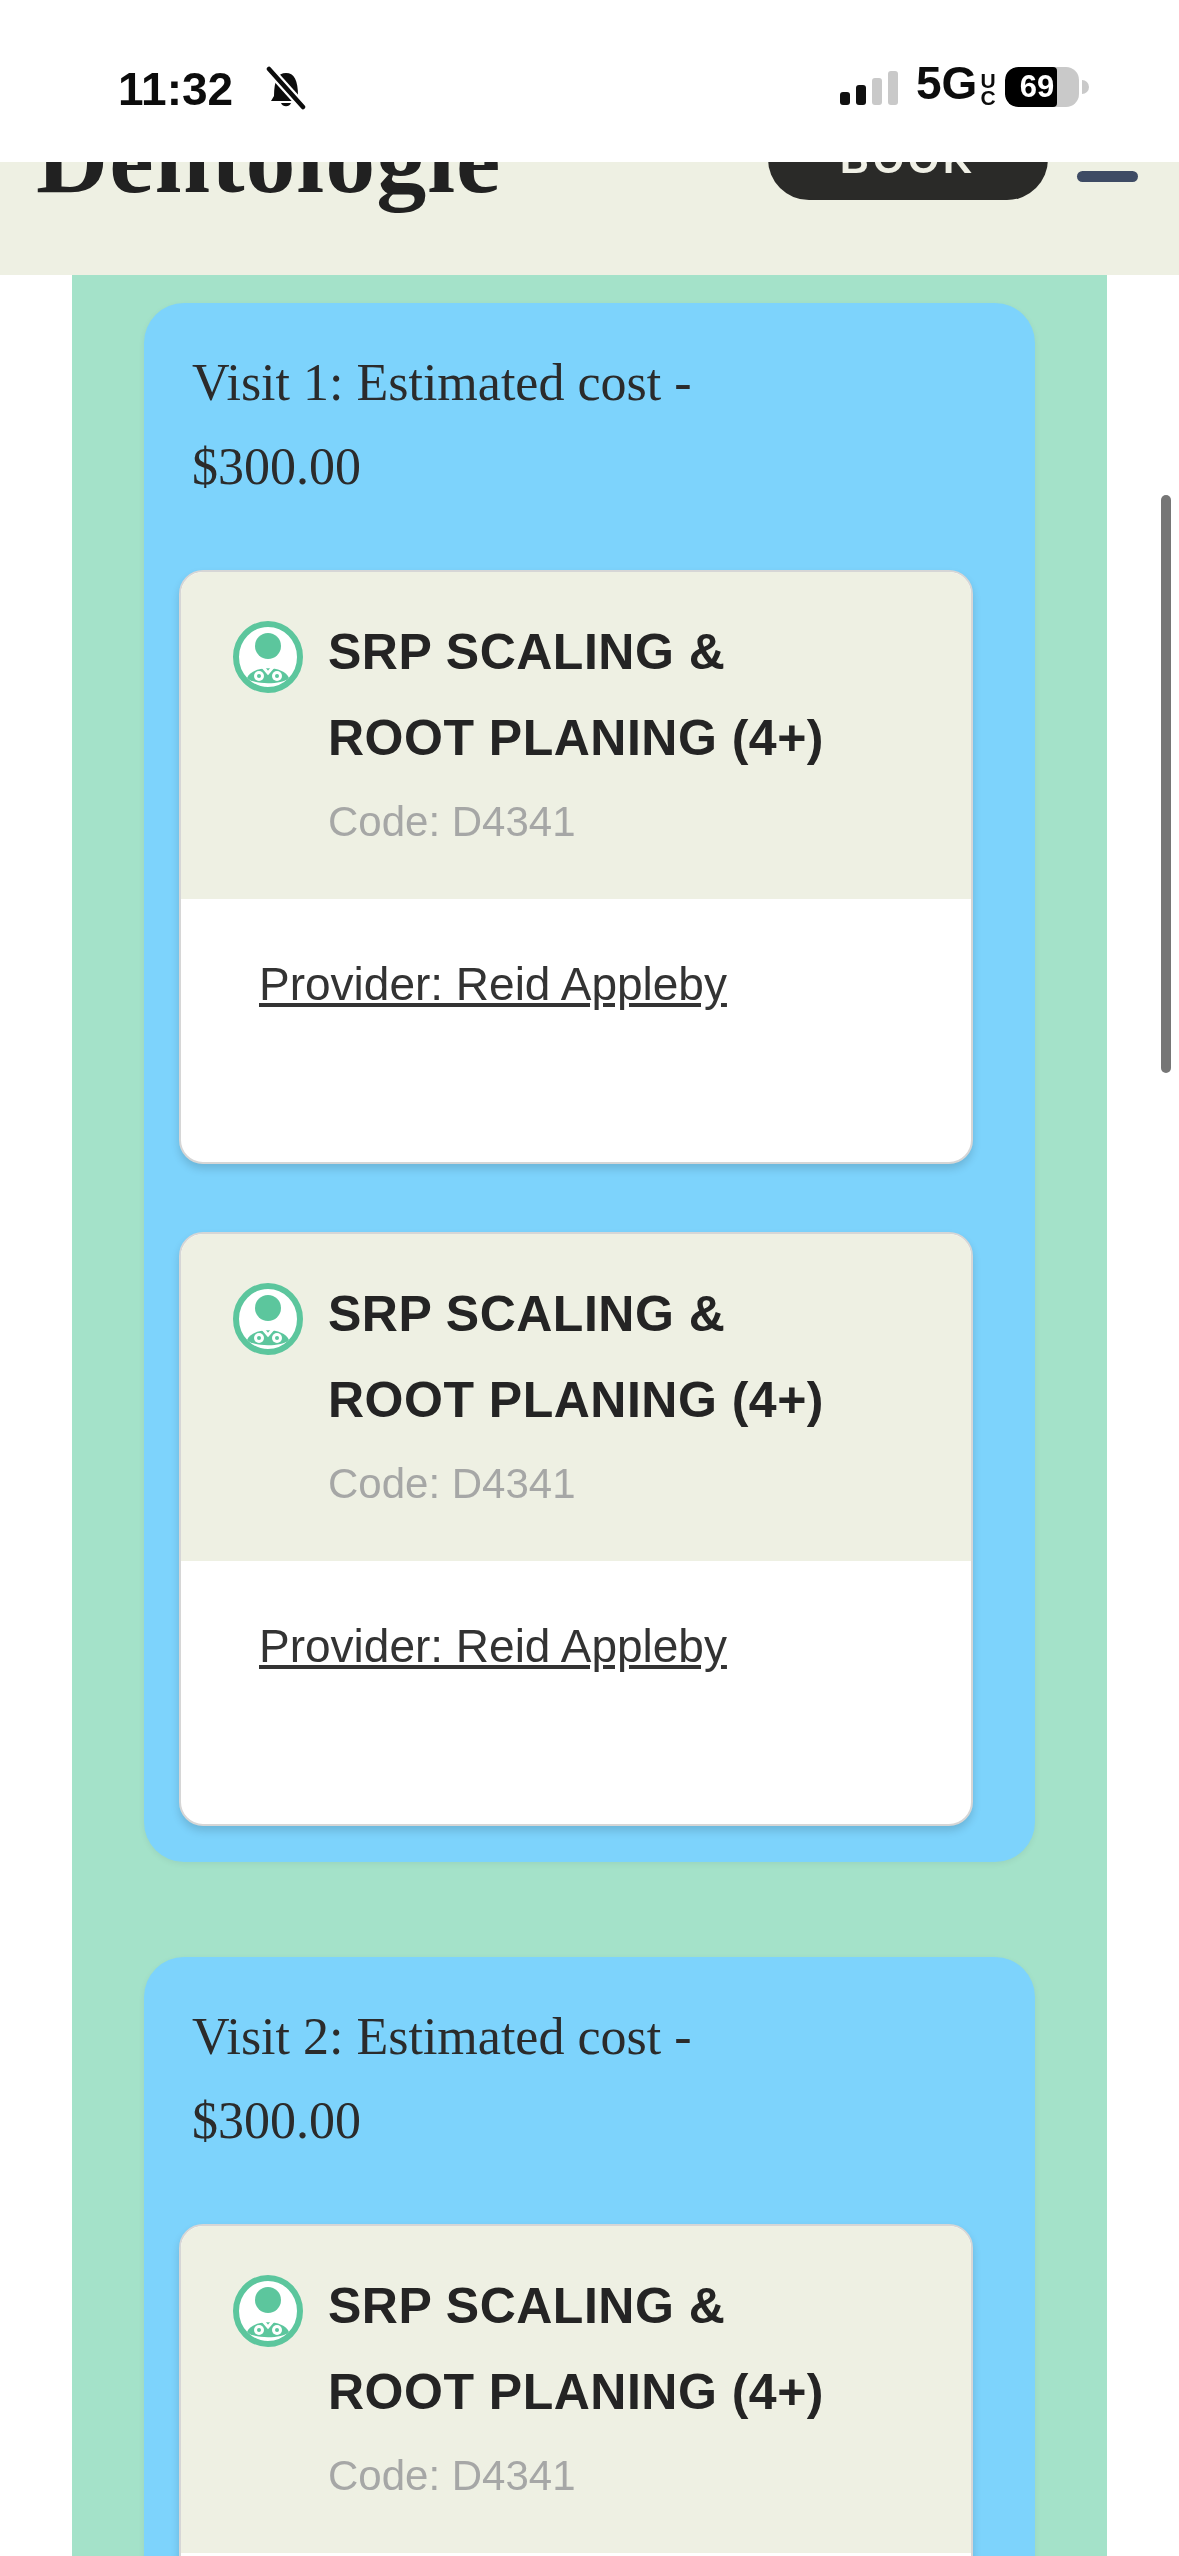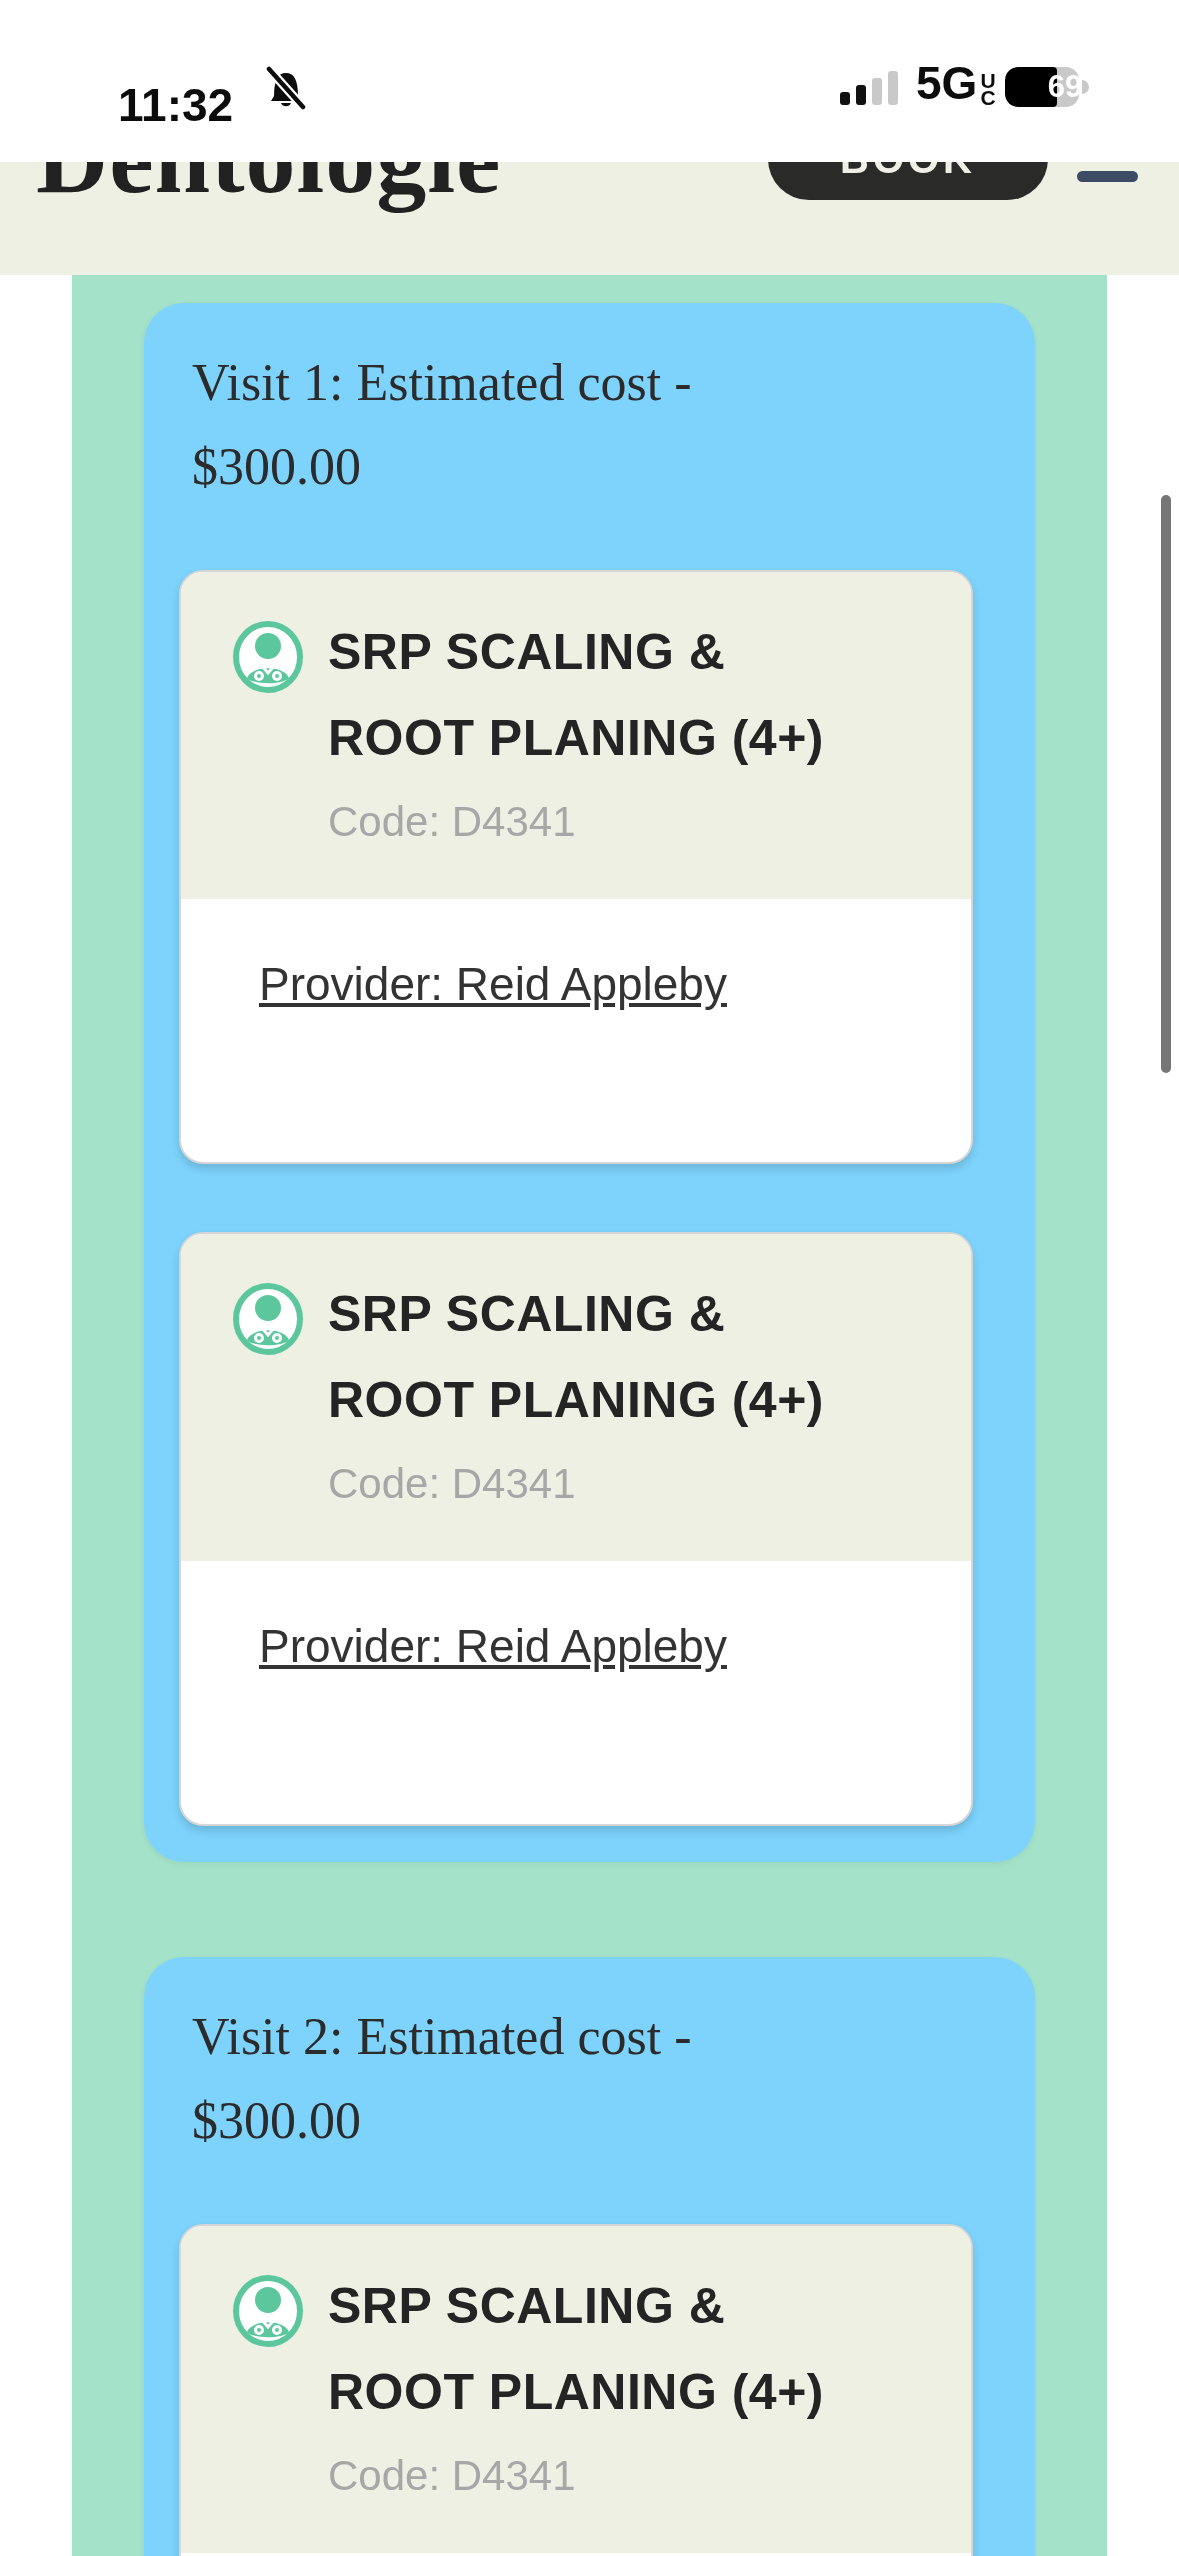--- a/index.html
+++ b/index.html
@@ -5,37 +5,37 @@
   html,body{margin:0;padding:0;}
   body{width:1179px;height:2556px;position:relative;overflow:hidden;background:#ffffff;
        font-family:"Liberation Sans", sans-serif;}
   .abs{position:absolute;}
 
   
   .teal-panel{left:72px;top:275px;width:1035px;height:2281px;background:#a4e2c9;z-index:1;}
 
   
   .status-bar{left:0;top:0;width:1179px;height:162px;background:#ffffff;z-index:50;}
-  .time{left:118px;top:62px;font-size:46px;font-weight:bold;color:#0c0c0c;letter-spacing:0px;margin-top:16px;}
+  .time{left:118px;top:62px;font-size:46px;font-weight:bold;color:#0c0c0c;letter-spacing:0px;}
   .bell{left:260px;top:66px;width:52px;height:44px;}
   .signal{left:840px;top:70px;width:60px;height:35px;}
   .sig-bar{position:absolute;bottom:0;width:10px;border-radius:3px;}
   .sb1{left:0;height:13px;background:#101010;}
   .sb2{left:16px;height:20px;background:#101010;}
   .sb3{left:32px;height:27px;background:#c9c9c9;}
   .sb4{left:48px;height:34px;background:#c9c9c9;}
   .net{left:916px;top:60px;display:flex;align-items:flex-end;color:#0c0c0c;}
   .net-main{font-size:46px;font-weight:bold;line-height:46px;}
   .net-sub{display:flex;flex-direction:column;margin-left:3px;margin-top:6px;}
   .net-sub span{font-size:21px;font-weight:bold;line-height:17px;}
   .battery{left:1005px;top:67px;width:88px;height:40px;}
   .bat-body{position:absolute;left:0;top:0;width:74px;height:40px;border-radius:13px;background:#c9c9c9;overflow:hidden;}
   .bat-fill{position:absolute;left:0;top:0;width:52px;height:40px;background:#000000;border-radius:13px 4px 4px 13px;}
   .bat-num{position:absolute;left:0;top:0;width:64px;height:40px;display:flex;align-items:center;justify-content:center;
-           color:#ffffff;font-size:31px;font-weight:bold;padding-left:28px;}
+           color:#ffffff;font-size:31px;font-weight:bold;}
   .bat-nub{position:absolute;left:77px;top:13px;width:7px;height:14px;background:#c9c9c9;border-radius:0 7px 7px 0;}
 
   
   .site-header{left:0;top:162px;width:1179px;height:113px;background:#eef0e3;z-index:10;}
   .logo{position:absolute;left:36px;top:-61px;font-family:"Liberation Serif", serif;font-weight:bold;
         font-size:100px;letter-spacing:1px;color:#212121;white-space:nowrap;}
   .book-btn{position:absolute;left:768px;top:-44px;width:280px;height:82px;border-radius:41px;background:#2a2a28;
             display:flex;align-items:center;justify-content:center;border:none;cursor:pointer;}
   .book-btn span{color:#efefe5;font-size:40px;font-weight:bold;letter-spacing:4px;}
   .menu-line{position:absolute;left:1077px;top:9px;width:61px;height:11px;border-radius:6px;background:#3e4b64;}

